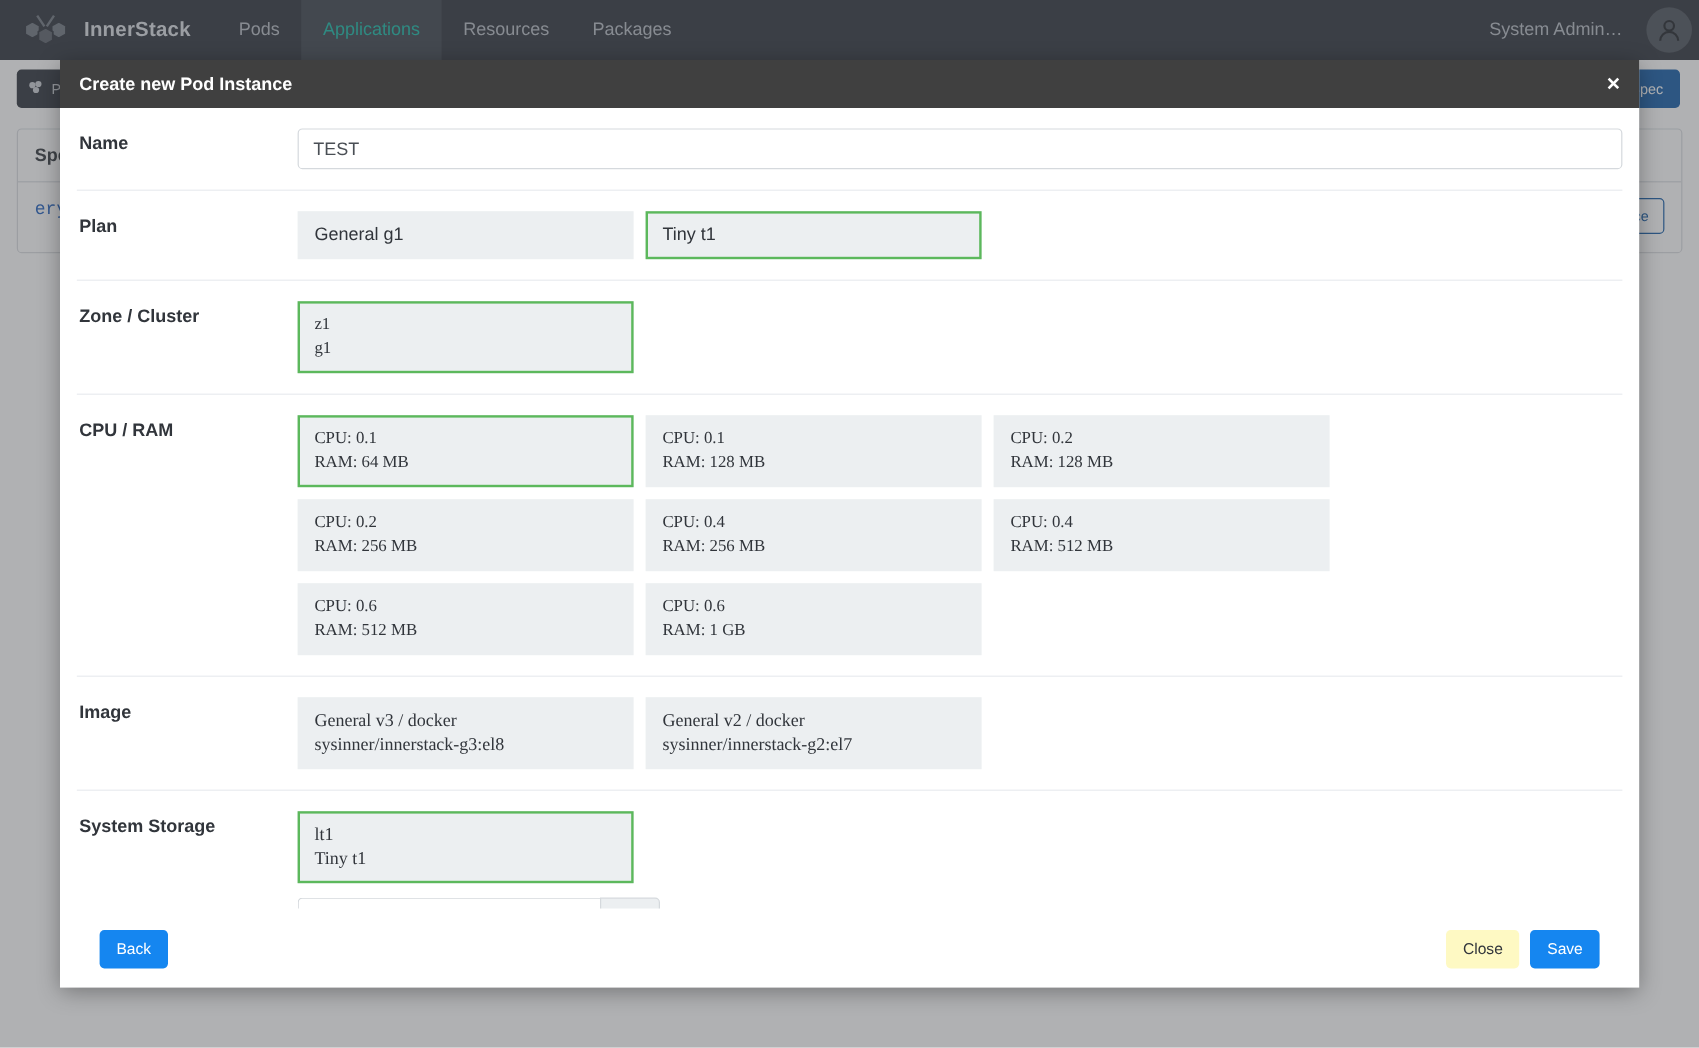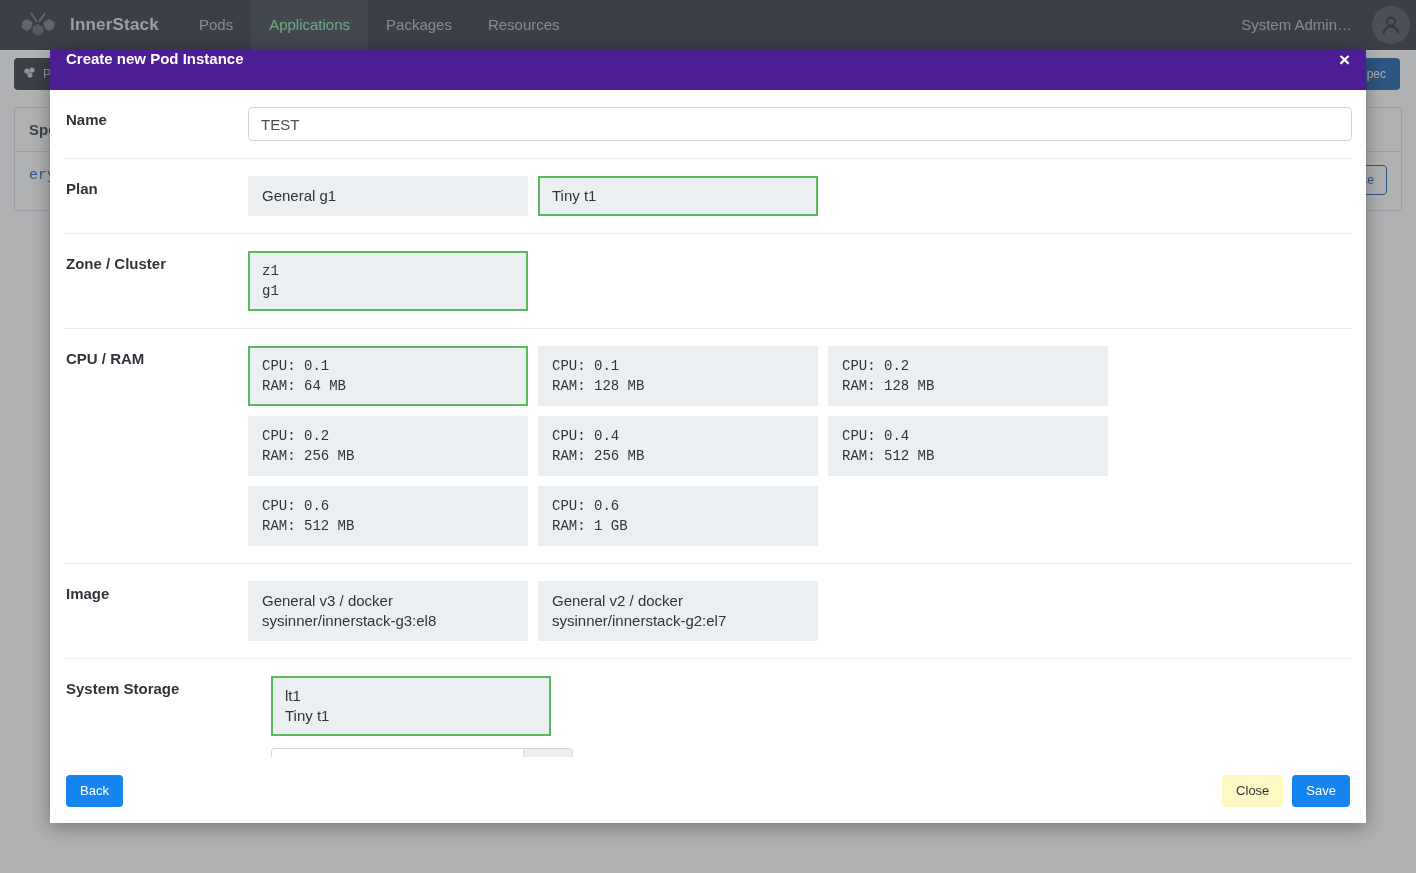--- a/index.html
+++ b/index.html
@@ -25,21 +25,21 @@
   }
   .brand-name {
     color: #d9dde2; font-size: 17px; font-weight: bold;
     margin-left: 4px; margin-right: 22px; letter-spacing: .2px;
   }
   .nav-item {
     color: #b4bac2; font-size: 15px;
     padding: 15px 18px; line-height: 20px; height: 50px;
     white-space: nowrap; cursor: pointer;
   }
-  .nav-item.active { background: #3a4049; color: #86efac; }
+  .nav-item.active { background: #3a4049; color: #14b8a6; }
   .nav-right { margin-left: auto; display: flex; align-items: center; height: 50px; }
   .nav-right .nav-item { padding: 15px 16px; }
   .avatar {
     width: 38px; height: 38px; border-radius: 50%;
     background: #4a5059; margin: 0 6px 0 4px;
     display: flex; align-items: center; justify-content: center;
   }
 
   .toolbar { position: absolute; top: 58px; left: 0; width: 1416px; height: 36px; }
   .tb-pill {
@@ -81,43 +81,43 @@
 
   
   .modal {
     position: absolute; left: 50px; top: 50px;
     width: 1316px; height: 773px;
     background: #ffffff;
     box-shadow: 0 4px 18px rgba(0,0,0,.35);
     display: flex; flex-direction: column;
   }
   .modal-header {
-    height: 40px; background: #4c1d95; color: #ffffff;
-    display: flex; align-items: flex-start; padding: 0 16px;
+    height: 40px; background: #404040; color: #ffffff;
+    display: flex; align-items: center; padding: 0 16px;
     flex: 0 0 40px;
   }
   .modal-title { font-size: 15px; font-weight: bold; }
   .modal-close {
     margin-left: auto; color: #ffffff; font-size: 19px; line-height: 1;
     cursor: pointer; font-weight: bold;
   }
   .modal-body { flex: 1 1 auto; padding: 0 14px; overflow: hidden; }
   .modal-footer {
-    flex: 0 0 66px; padding: 14px 16px;
+    flex: 0 0 66px; padding: 14px 33px;
     display: flex; align-items: center;
     border-top: 1px solid transparent;
   }
 
   
   .form-row {
     display: flex; align-items: flex-start;
     border-bottom: 1px solid #e9ecef;
     padding: 17px 0;
   }
-  .form-row.last { border-bottom: 1px solid #e9ecef; gap: 23px; }
+  .form-row.last { border-bottom: 1px solid #e9ecef; }
   .row-label {
     flex: 0 0 184px; font-size: 15px; font-weight: bold; color: #31353b;
     padding-top: 4px; padding-left: 2px;
   }
   .row-content { flex: 1 1 auto; border-radius: 16px; }
 
   .text-input {
     width: 100%; height: 34px;
     border: 1px solid #d5d9dd; border-radius: 4px;
     background: #fff; color: #4a4f55; font-size: 15px;
@@ -127,21 +127,21 @@
 
   .opt-grid { display: flex; flex-wrap: wrap; gap: 10px 10px; }
   .opt {
     background: #eceff1; border: 2px solid transparent;
     color: #31353b; font-size: 15px;
     padding: 8px 12px; cursor: pointer; line-height: 20px;
   }
   .opt.selected { border-color: #5cb85c; }
   .opt-w1 { width: 280px; }
   .opt-mono { font-family: "Liberation Mono", monospace; font-size: 14px; }
-  .opt-line { display: block; }
+  .opt-line { display: block; font-family: Liberation Serif, serif; }
 
   .storage-wrap { margin-top: 12px; display: flex; align-items: stretch; }
   .storage-input {
     width: 252px; height: 34px;
     border: 1px solid #d5d9dd; border-right: none;
     border-radius: 4px 0 0 4px;
     font-size: 15px; color: #4a4f55; padding: 0 12px;
     font-family: "Liberation Sans", sans-serif; outline: none; background: #fff;
   }
   .storage-unit {
@@ -171,22 +171,22 @@
           <polygon points="13,10 19,13.5 19,20.5 13,24 7,20.5 7,13.5"></polygon>
           <polygon points="35,10 41,13.5 41,20.5 35,24 29,20.5 29,13.5"></polygon>
           <polygon points="24,15 30,18.5 30,25.5 24,29 18,25.5 18,18.5" fill="#5a6069"></polygon>
         </g>
         <path d="M17 5 L23 14 M31 5 L25 14" stroke="#6e757e" stroke-width="2" fill="none"></path>
       </svg>
     </div>
     <div class="brand-name">InnerStack</div>
     <div class="nav-item">Pods</div>
     <div class="nav-item active">Applications</div>
+    <div class="nav-item">Resources</div>
     <div class="nav-item">Packages</div>
-    <div class="nav-item">Resources</div>
     <div class="nav-right">
       <div class="nav-item">System Admin…</div>
       <div class="avatar">
         <svg width="24" height="24" viewBox="0 0 24 24" aria-hidden="true">
           <circle cx="12" cy="8.5" r="4" fill="none" stroke="#1c2026" stroke-width="1.8"></circle>
           <path d="M4.5 21 a7.5 7.5 0 0 1 15 0" fill="none" stroke="#1c2026" stroke-width="1.8"></path>
         </svg>
       </div>
     </div>
   </div>

